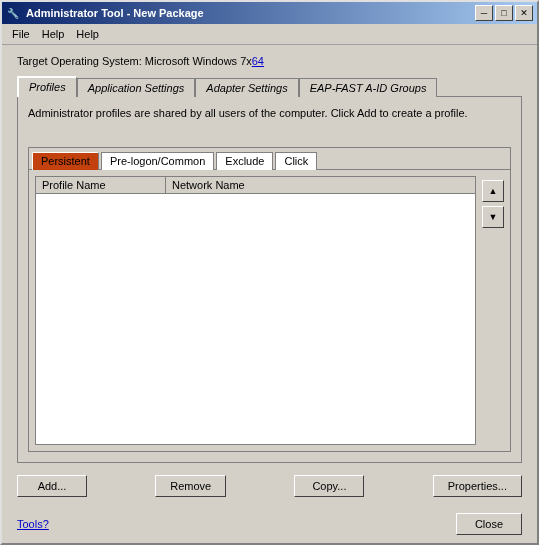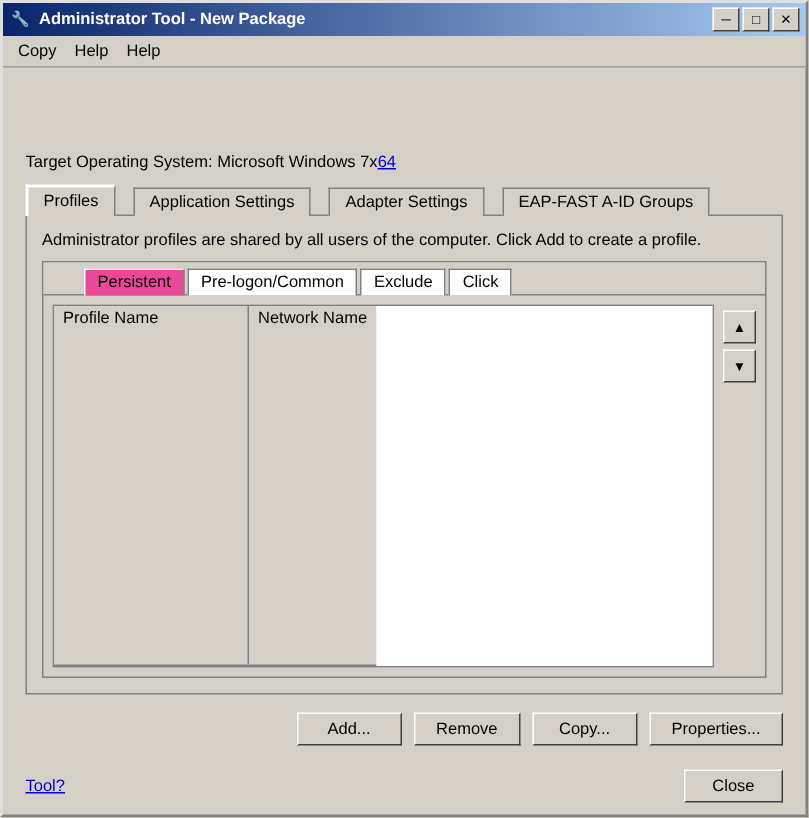--- a/index.html
+++ b/index.html
@@ -98,21 +98,20 @@
     .content {
       flex: 1;
       padding: 10px 15px;
       display: flex;
       flex-direction: column;
     }
 
     .target-os {
       font-size: 11px;
       margin-bottom: 8px;
-      margin-top: 47px;
     }
 
     .target-os span.link {
       color: #0000cc;
       text-decoration: underline;
       cursor: pointer;
     }
 
     
     .tab-bar {
@@ -120,26 +119,27 @@
       flex-direction: row;
       align-items: flex-end;
       flex-shrink: 0;
     }
 
     .tab {
       padding: 3px 10px;
       border: 1px solid #808080;
       background: #d4d0c8;
       cursor: pointer;
-      margin-right: 12px;
+      margin-right: 0;
       border-bottom: none;
       position: relative;
       z-index: 1;
       font-size: 11px;
       top: 1px;
+      font-style: italic;
     }
 
     .tab.active {
       background: #d4d0c8;
       border-top: 2px solid #ffffff;
       border-left: 2px solid #ffffff;
       border-right: 1px solid #808080;
       font-weight: normal;
       z-index: 2;
       padding-bottom: 4px;
@@ -163,21 +163,21 @@
       align-items: center;
       margin-bottom: 6px;
     }
 
     .checkbox-row input[type="checkbox"] {
       margin-right: 5px;
     }
 
     .description-text {
       font-size: 11px;
-      margin-bottom: 8px;
+      margin-bottom: 28px;
       color: #000;
     }
 
     
     .inner-tab-container {
       border: 1px solid #808080;
       flex: 1;
       display: flex;
       flex-direction: column;
       background: #d4d0c8;
@@ -197,44 +197,43 @@
       background: #ffffff;
       cursor: pointer;
       margin-right: 2px;
       border-bottom: none;
       font-size: 11px;
       top: 1px;
       position: relative;
     }
 
     .inner-tab.active {
-      background: #ec4899;
+      background: #c2410c;
       border-top-color: #ffffff;
       border-left-color: #ffffff;
       padding-bottom: 3px;
       z-index: 1;
-      margin-left: 24px;
     }
 
     .inner-tab-panel {
       border-top: 1px solid #808080;
       flex: 1;
       padding: 6px;
       display: flex;
       gap: 6px;
     }
 
     
     .table-container {
       flex: 1;
       border: 1px solid #808080;
       background: white;
       overflow: hidden;
       display: flex;
-      flex-direction: row;
+      flex-direction: column;
     }
 
     .table-header {
       display: flex;
       background: #d4d0c8;
       border-bottom: 1px solid #808080;
     }
 
     .table-header-cell {
       padding: 2px 6px;
@@ -277,21 +276,21 @@
       display: flex;
       align-items: center;
       justify-content: center;
       cursor: pointer;
       font-size: 9px;
     }
 
     
     .bottom-buttons {
       display: flex;
-      justify-content: flex-end;
+      justify-content: space-between;
       gap: 8px;
       margin-top: 12px;
       flex-shrink: 0;
     }
 
     .btn {
       padding: 4px 14px;
       border: 1px solid;
       border-top-color: #ffffff;
       border-left-color: #ffffff;
@@ -351,21 +350,21 @@
     <div class="title-bar-icon">🔧</div>
     <span class="title-bar-text">Administrator Tool - New Package</span>
     <div class="title-bar-buttons">
       <button class="title-btn">─</button>
       <button class="title-btn">□</button>
       <button class="title-btn close-btn">✕</button>
     </div>
   </div>
 
   <div class="menu-bar">
-    <span class="menu-item">Copy</span>
+    <span class="menu-item">File</span>
     <span class="menu-item">Help</span>
     <span class="menu-item">Help</span>
   </div>
 
   <div class="content">
 
     <div class="target-os">
       <span>Target Operating System: Microsoft Windows 7x</span><span class="link">64</span>
     </div>
 
@@ -408,16 +407,16 @@
 
     <div class="bottom-buttons">
       <button class="btn">Add...</button>
       <button class="btn">Remove</button>
       <button class="btn">Copy...</button>
       <button class="btn">Properties...</button>
     </div>
   </div>
 
   <div class="footer">
-    <span class="help-link">Tool?</span>
+    <span class="help-link">Tools?</span>
     <button class="close-btn-bottom">Close</button>
   </div>
 </div>
 
 </body></html>

